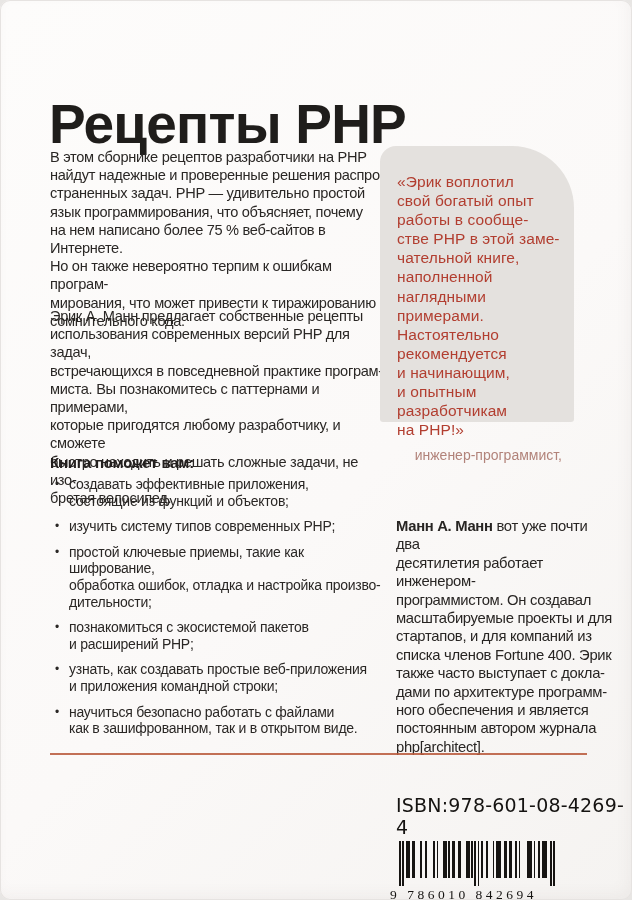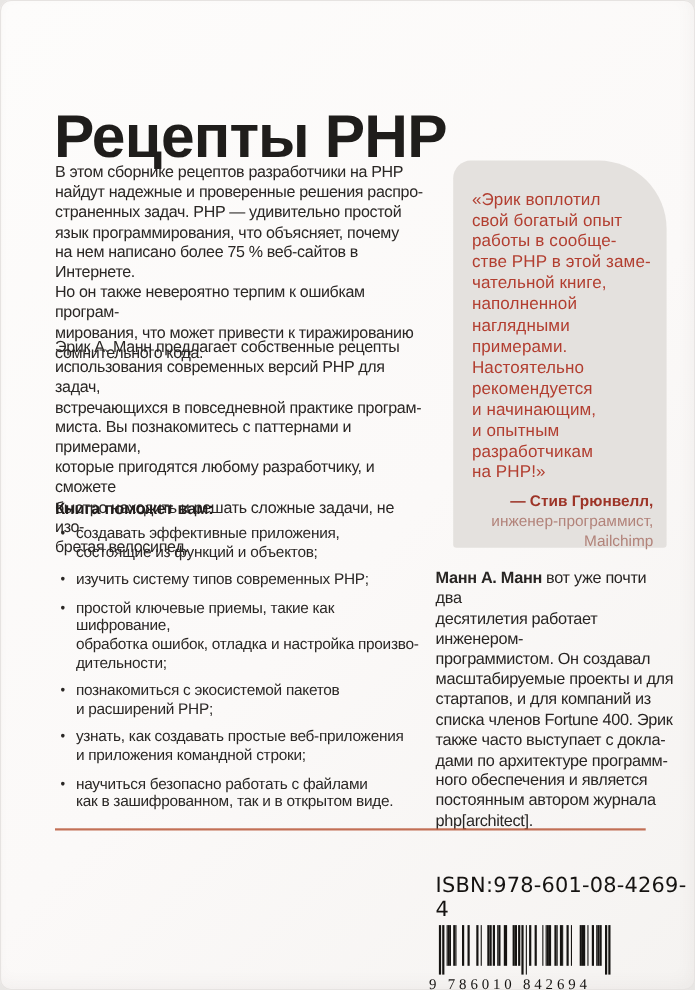--- a/index.html
+++ b/index.html
@@ -46,21 +46,21 @@
   }
   .bullets {
     position:absolute; left:50px; top:476px; width:340px;
     font-size:14px; line-height:16.6px; letter-spacing:-0.25px; color:#2a2725;
   }
   .bullet-row { display:flex; margin-bottom:9px; }
   .bullet-marker { width:14px; flex:0 0 14px; margin-left:5px; font-size:12px; line-height:16.6px; color:#2a2725; }
   .bullet-text { flex:1; white-space:pre-line; }
   
   .quote-box {
-    position:absolute; left:412px; top:146px; width:194px; height:352px;
+    position:absolute; left:380px; top:146px; width:194px; height:276px;
     background:#e4e1de;
     border-radius:16px 62px 3px 3px;
     box-sizing:border-box;
     padding:26px 12px 0 17px;
   }
   .quote-text {
     font-size:15.5px; line-height:19.1px; letter-spacing:0.1px;
     color:#b23e30; white-space:pre-line;
   }
   .quote-attrib { margin-top:7px; text-align:right; line-height:18px; }
@@ -167,23 +167,21 @@
 наполненной
 наглядными
 примерами.
 Настоятельно
 рекомендуется
 и начинающим,
 и опытным
 разработчикам
 на PHP!»</div>
     <div class="quote-attrib">
-      <div class="attrib-name">— Стив Грюнвелл,</div>
       <div class="attrib-role">инженер-программист,</div>
-      <div class="attrib-org">Mailchimp</div>
     </div>
   </div>
 
   <div class="bio"><b>Манн А. Манн</b> <span>вот уже почти два
 десятилетия работает инженером-
 программистом. Он создавал
 масштабируемые проекты и для
 стартапов, и для компаний из
 списка членов Fortune 400. Эрик
 также часто выступает с докла-

